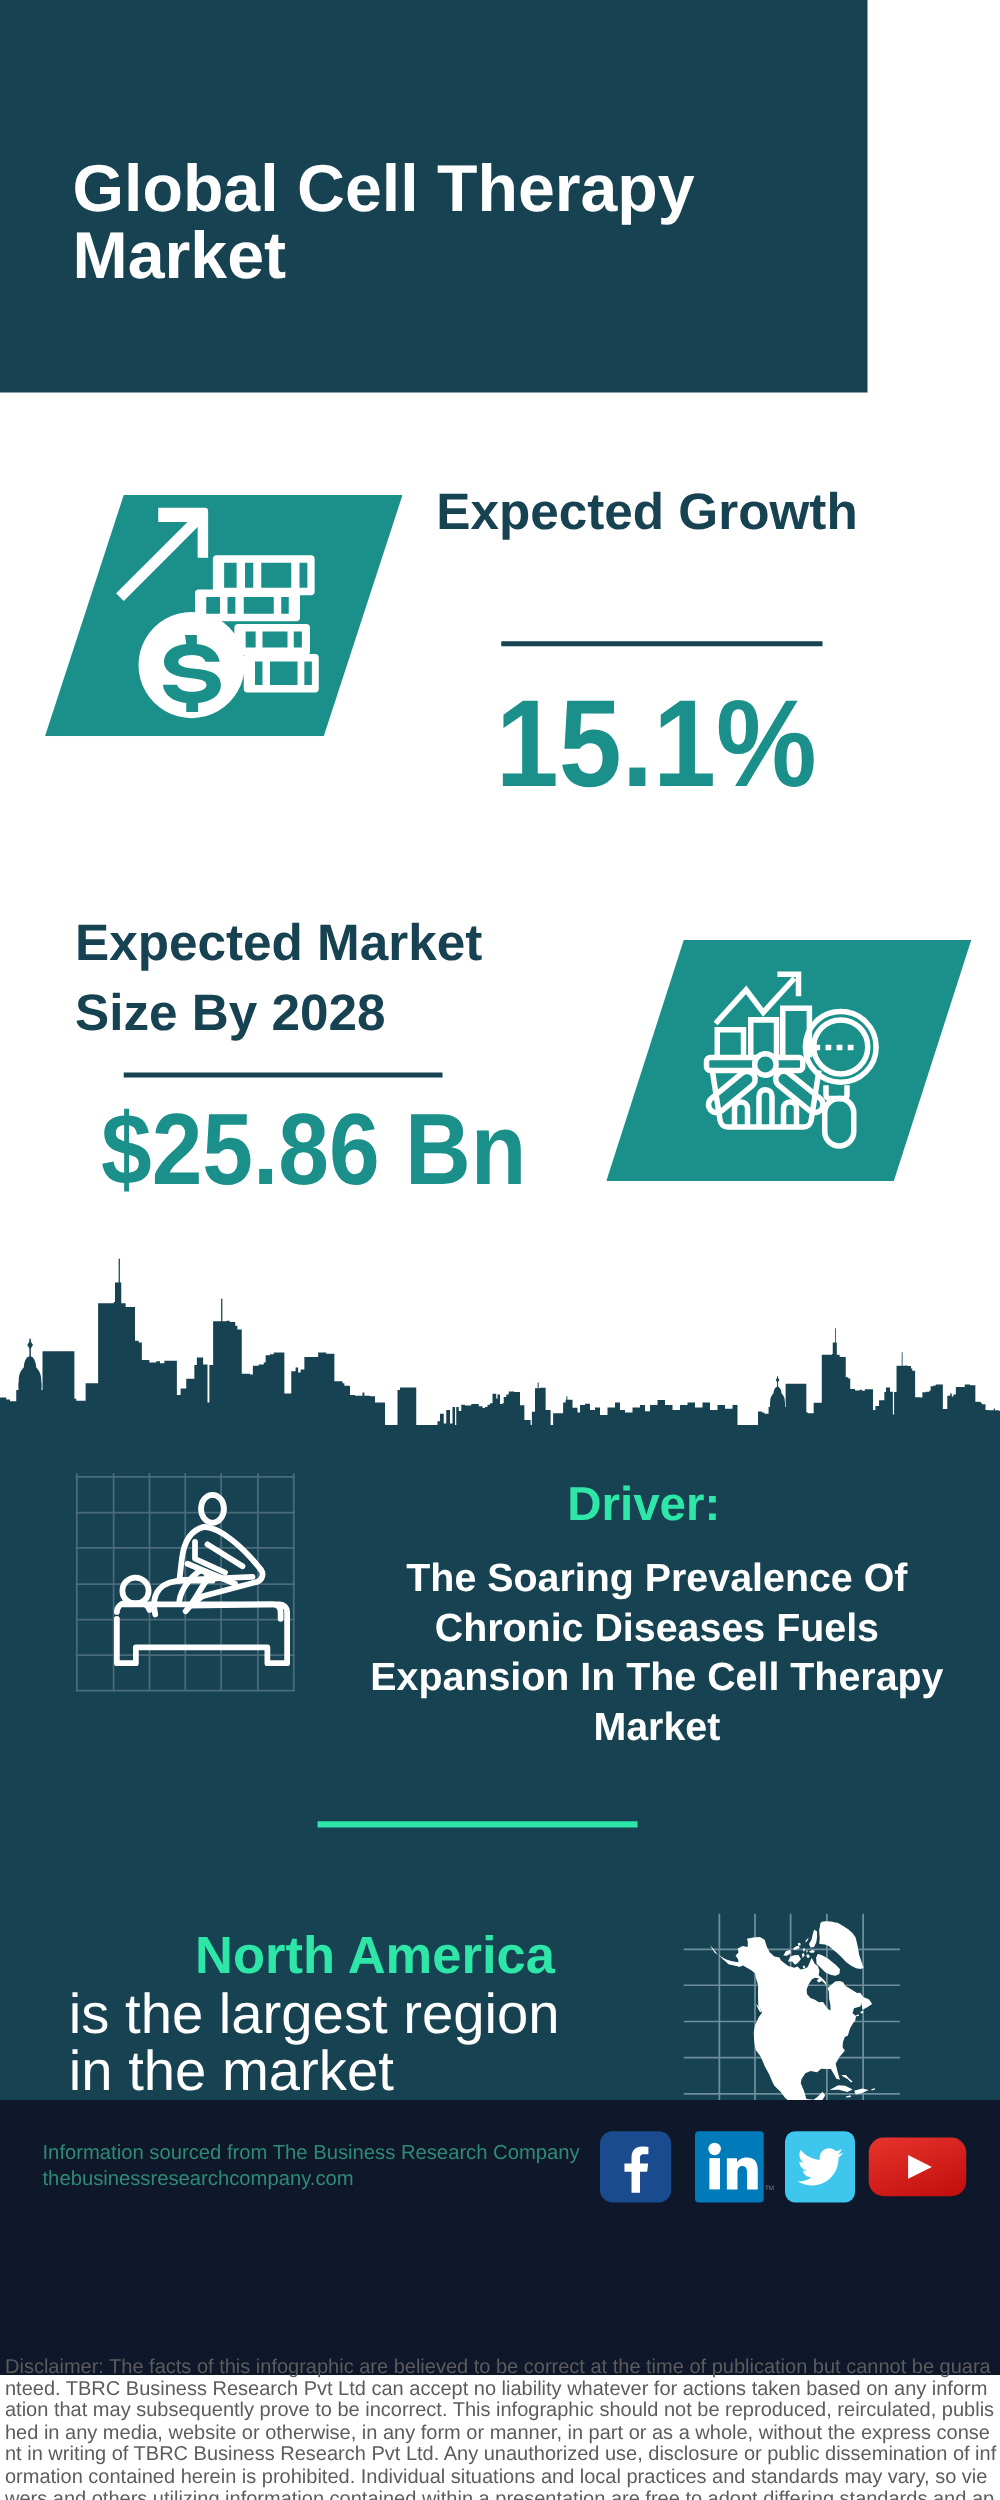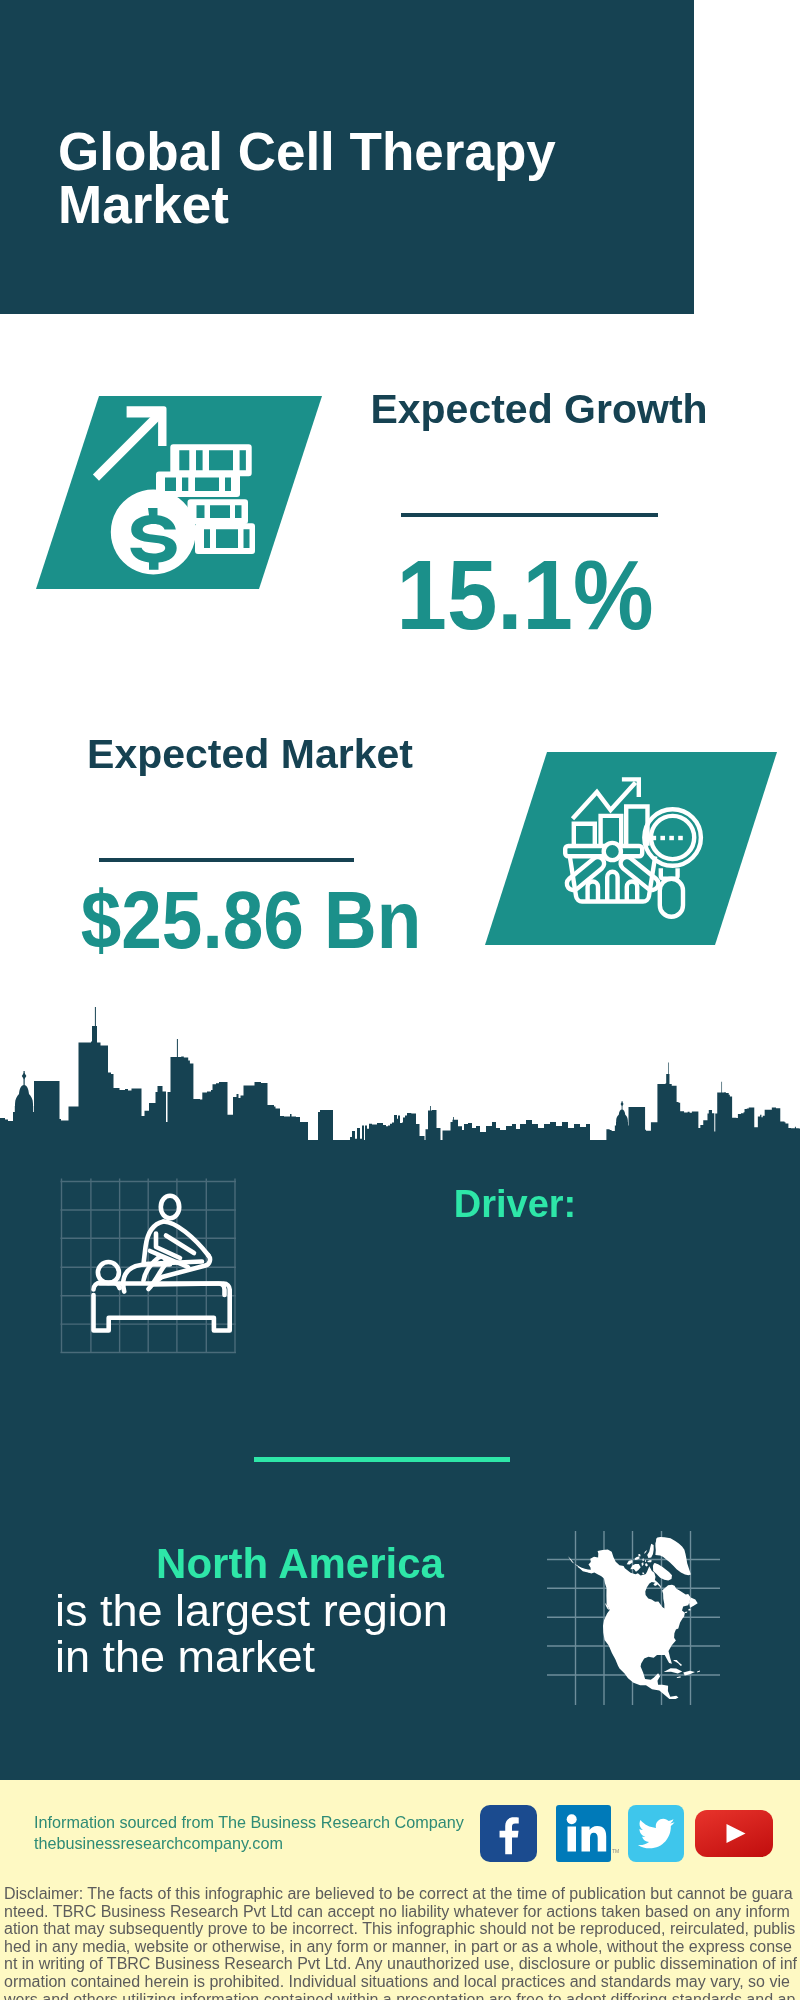--- a/index.html
+++ b/index.html
@@ -6,39 +6,39 @@
   body{width:800px;height:2000px;background:#fff;font-family:"Liberation Sans",sans-serif;overflow:hidden;}
   .page{position:relative;width:800px;height:2000px;background:#fff;}
 
   
   .header{position:absolute;left:0;top:0;width:694px;height:314px;background:#164252;}
   .header-title{position:absolute;left:58px;top:125px;font-size:53px;font-weight:bold;color:#fff;letter-spacing:0px;line-height:1;}
 
   
   .para{position:absolute;background:#1b908a;}
   .icon-wrap{position:absolute;}
-  .stat-title{position:absolute;text-align:center;color:#164252;font-weight:bold;font-size:41px;line-height:56px;white-space:nowrap;}
+  .stat-title{position:absolute;text-align:left;color:#164252;font-weight:bold;font-size:41px;line-height:56px;white-space:nowrap;}
   .stat-rule{position:absolute;height:4px;background:#164252;}
   .stat-value{position:absolute;text-align:center;color:#1b908a;font-weight:bold;line-height:1;white-space:nowrap;transform-origin:center top;}
 
   
   .skyline{position:absolute;left:0;top:0;width:800px;height:2000px;}
 
   
   .darkbody{position:absolute;left:0;top:1140px;width:800px;height:640px;background:#164252;}
 
   .grid-bg{position:absolute;}
   .driver-label{position:absolute;text-align:center;color:#2ee6a8;font-weight:bold;font-size:38px;line-height:1;}
   .driver-text{position:absolute;text-align:center;color:#fff;font-weight:bold;font-size:31.5px;line-height:39.5px;}
   .divider{position:absolute;height:4px;background:#2ee6a8;}
   .region-name{position:absolute;text-align:center;color:#2ee6a8;font-weight:bold;font-size:42px;line-height:1;white-space:nowrap;}
   .region-sub{position:absolute;color:#fff;font-size:45px;line-height:46px;white-space:nowrap;}
 
   
-  .footer{position:absolute;left:0;top:1780px;width:800px;height:220px;background:#fef9c3;}
+  .footer{position:absolute;left:0;top:1680px;width:800px;height:220px;background:#0f172a;}
   .src-text{position:absolute;color:#2e8b76;font-size:16.2px;line-height:21px;white-space:nowrap;}
   .disclaimer{position:absolute;left:4px;top:1885px;width:793px;color:#5c5c5c;font-size:16px;line-height:17.6px;word-break:break-all;text-align:left;}
   .soc{position:absolute;border-radius:10px;}
 </style>
 </head>
 <body>
 
 <div class="page">
 
   <div class="header">
@@ -66,20 +66,21 @@
     </svg>
   </div>
   <div class="stat-title" style="left:349px;top:381px;width:380px;">
     <div>Expected Growth</div>
   </div>
   <div class="stat-rule" style="left:401px;top:513px;width:257px;height:4px;"></div>
   <div class="stat-value" style="left:335px;top:545px;width:380px;font-size:99px;transform:scaleX(0.915);">15.1%</div>
 
   <div class="stat-title" style="left:60px;top:726px;width:380px;">
     <div>Expected Market</div>
+    <div>Size By 2028</div>
   </div>
   <div class="stat-rule" style="left:99px;top:858px;width:255px;height:4px;"></div>
   <div class="stat-value" style="left:61px;top:880px;width:380px;font-size:81px;transform:scaleX(0.90);">$25.86 Bn</div>
   <div class="para" style="left:485px;top:752px;width:292px;height:193px;clip-path:polygon(62px 0,292px 0,230px 193px,0 193px);"></div>
   <div class="icon-wrap" style="left:555px;top:765px;width:160px;height:160px;">
     <svg viewBox="0 0 160 160" width="160" height="160">
       <g fill="none" stroke="#ffffff" stroke-width="4.4" stroke-linecap="butt" stroke-linejoin="miter">
 
         <polyline points="17.5,53.8 41.9,26.9 55.6,45.0 80.5,17.6"></polyline>
 
@@ -190,20 +191,21 @@
 
         <path d="M53.5 95.5 C 55 85 64 76 68.5 72.5 a 5 5 0 0 1 6.6 7.2 C 70 86 66 96 58.5 104"></path>
 
         <path d="M3.5 110 L 3.5 145.5 L 18.7 145.5 L 18.7 132.8 L 123.9 132.8 L 123.9 145.5 L 139.7 145.5 L 139.7 104.5 a 6 6 0 0 0 -6 -6 L 9.5 98.5"></path>
         <path d="M3.5 104.5 a 7 7 0 0 1 7 -7 L 22 97.5 a 8 8 0 0 1 7.6 5.6"></path>
       </g>
     </svg>
   </div>
 
   <div class="driver-label" style="left:295px;top:1185px;width:440px;">Driver:</div>
+  <div class="driver-text" style="left:290px;top:1243px;width:471px;">The Soaring Prevalence Of Chronic Diseases Fuels Expansion In The Cell Therapy Market</div>
   <div class="divider" style="left:254px;top:1457px;width:256px;height:4.5px;"></div>
 
   <div class="region-name" style="left:80px;top:1543px;width:440px;">North America</div>
   <div class="region-sub" style="left:55px;top:1588px;width:490px;">
     <div>is the largest region</div>
     <div>in the market</div>
   </div>
 
   <div class="grid-bg" style="left:0;top:0;width:800px;height:2000px;">
     <svg viewBox="0 0 800 2000" width="800" height="2000" style="position:absolute;left:0;top:0;">

